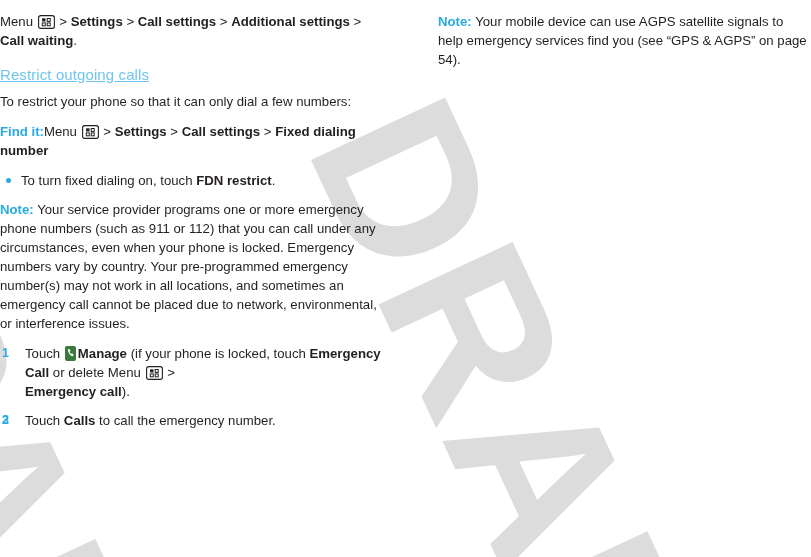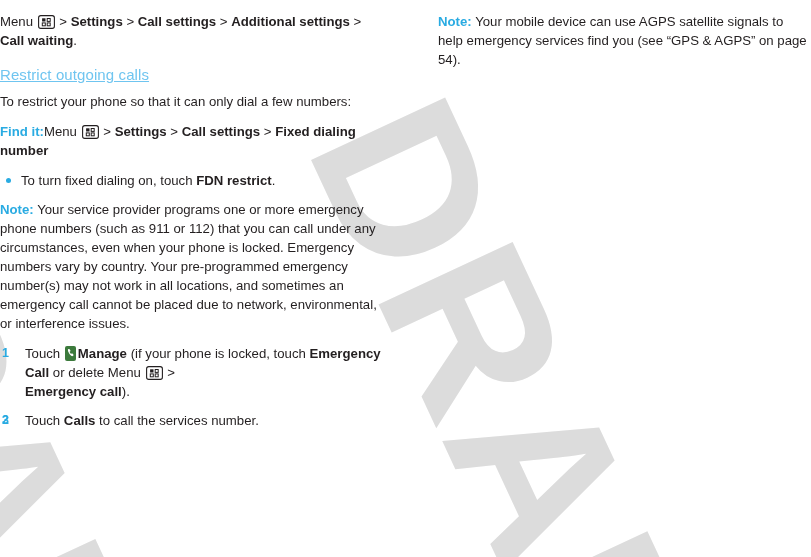--- a/index.html
+++ b/index.html
@@ -221,21 +221,21 @@
             </svg></span><span class="bold">Manage</span><span> (if your phone is locked, touch </span><span class="bold">Emergency Call</span><span> or delete Menu </span><span class="menu-icon"><svg viewBox="0 0 17 14" width="17" height="14" xmlns="http://www.w3.org/2000/svg">
               <rect x="0.6" y="0.6" width="15.8" height="12.8" rx="2.2" ry="2.2" fill="none" stroke="#231f20" stroke-width="1.1"></rect>
               <rect x="4.1" y="3.3" width="3.4" height="3.2" fill="#231f20"></rect>
               <rect x="9.2" y="3.5" width="3.0" height="2.9" fill="none" stroke="#231f20" stroke-width="1"></rect>
               <rect x="4.3" y="7.9" width="3.0" height="2.9" fill="none" stroke="#231f20" stroke-width="1"></rect>
               <rect x="9.2" y="7.9" width="3.0" height="2.9" fill="none" stroke="#231f20" stroke-width="1"></rect>
             </svg></span><span class="gt"> &gt; </span><br><span class="bold">Emergency call</span><span>).</span></li>
 
       <li><span class="step-num">2</span></li>
 
-      <li><span class="step-num">3</span><span>Touch </span><span class="bold">Calls</span><span> to call the services number.</span></li>
+      <li><span class="step-num">3</span><span>Touch </span><span class="bold">Calls</span><span> to call the emergency number.</span></li>
     </ol>
   </div>
 
   <div class="column" id="column-right">
     <p class="body-text first-line"><span class="lbl-blue">Note:</span><span> Your mobile device can use AGPS satellite signals to help emergency services find you (see “GPS &amp; AGPS” on page 54).</span></p>
   </div>
 
 
 </div>
 

